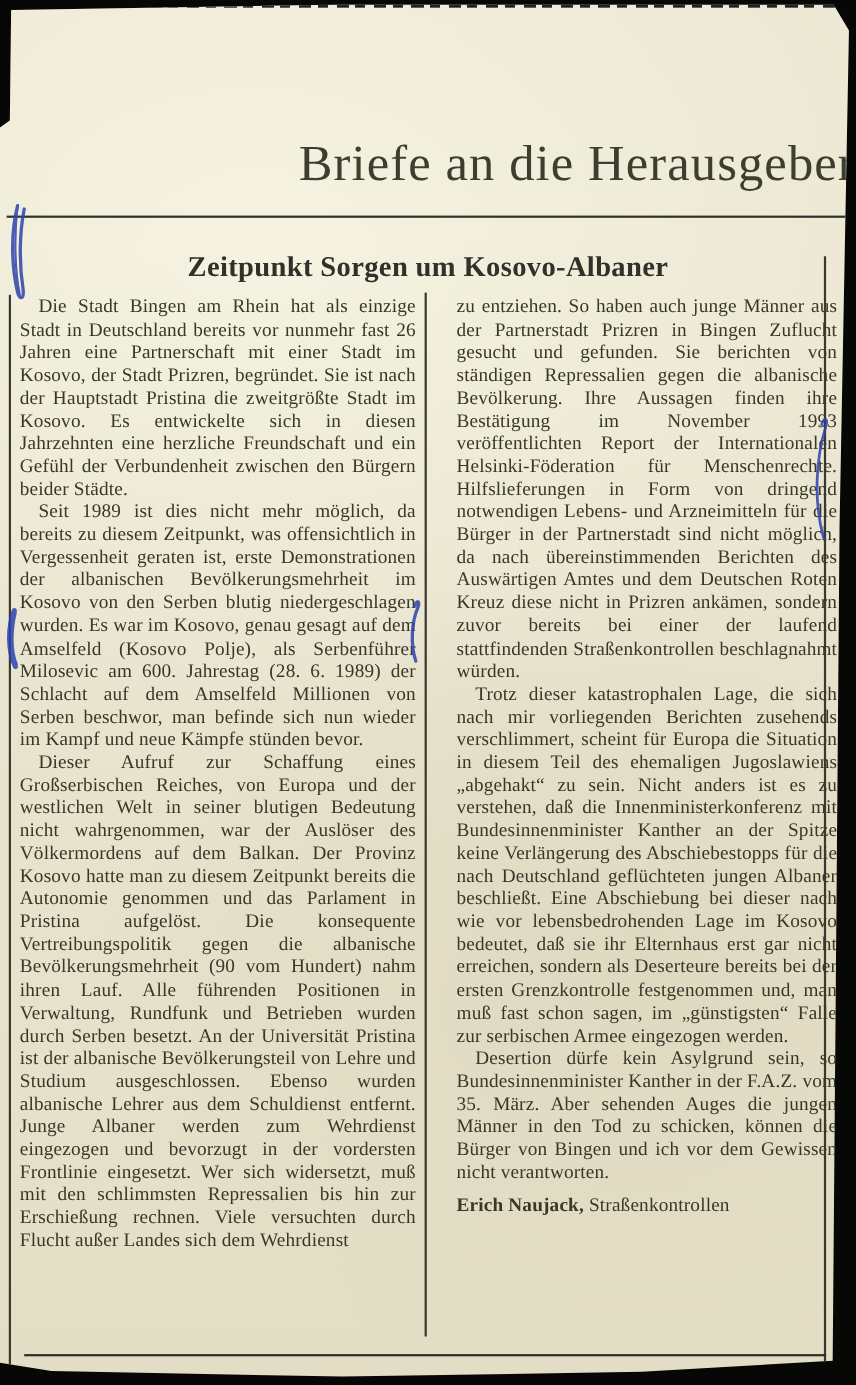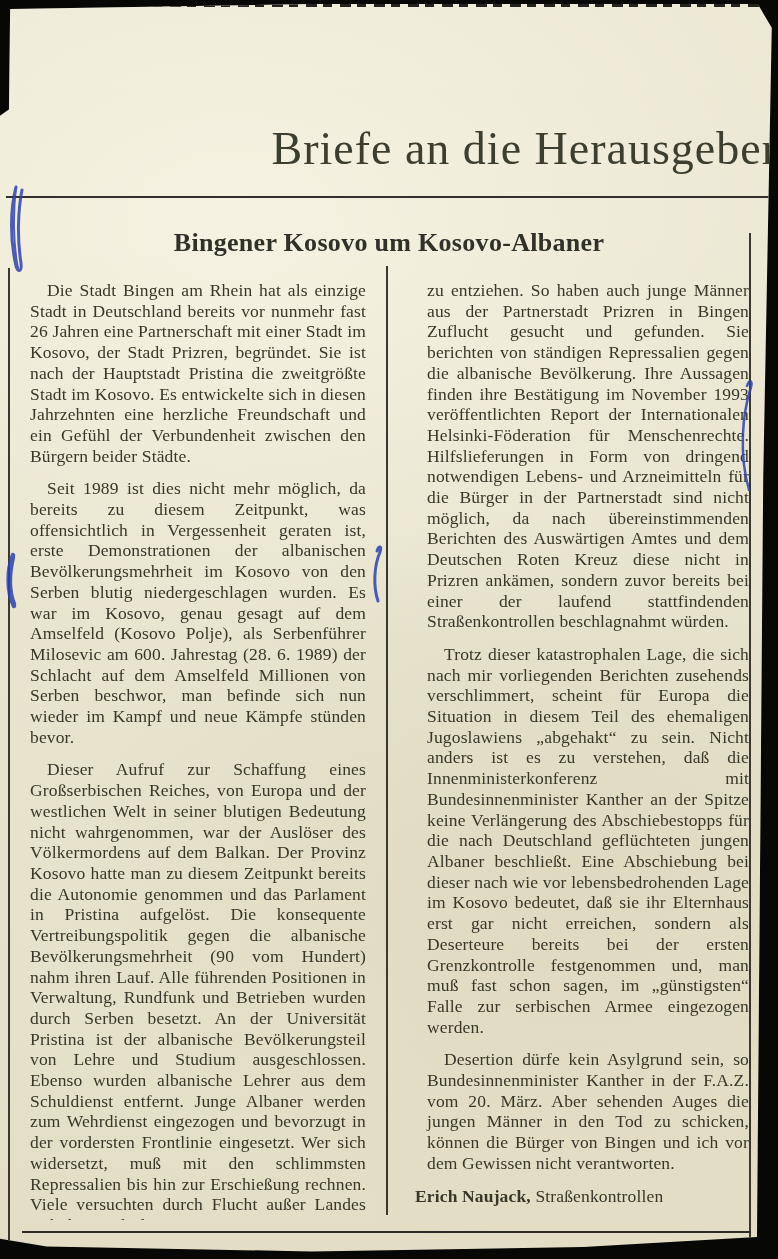--- a/index.html
+++ b/index.html
@@ -50,57 +50,57 @@
   .rule-right{left:749px;top:233px;height:1014px;}
   .rule-bottom{position:absolute;left:22px;top:1231px;width:729px;height:2px;background:#2e2c26;}
   
   .col{
     position:absolute;top:268px;overflow:hidden;
     font-size:17.5px;line-height:20.7px;letter-spacing:.15px;
     text-align:justify;color:#383729;
   }
   .col-left{left:18px;width:360px;height:952px;}
   .col-right{left:415px;width:346px;height:952px;}
-  .para{margin:12px;text-indent:17px;}
+  .para{margin:0;text-indent:17px;}
   .para.cont{text-indent:0;}
   .signature{margin:10px 0 0 0;text-indent:0;}
   .sig-name{font-weight:bold;}
   .sig-line2{margin:0;text-indent:0;}
   
   .pen-overlay{position:absolute;inset:0;pointer-events:none;}
 </style>
 </head>
 <body>
 
 <div class="paper">
 
   <div class="torn-top"></div>
 
   <div class="masthead">
     <span class="masthead-title">Briefe an die Herausgeber</span>
   </div>
   <div class="title-rule"></div>
 
-  <div class="headline">Bingener Kosovo um Kosovo-Albaner</div>
+  <div class="headline">Zeitpunkt Sorgen um Kosovo-Albaner</div>
 
   <div class="rule-v rule-left"></div>
   <div class="rule-v rule-mid"></div>
   <div class="rule-v rule-right"></div>
   <div class="rule-bottom"></div>
 
   <div class="col col-left">
     <p class="para">Die Stadt Bingen am Rhein hat als einzige Stadt in Deutschland bereits vor nunmehr fast 26 Jahren eine Partnerschaft mit einer Stadt im Kosovo, der Stadt Prizren, begründet. Sie ist nach der Hauptstadt Pristina die zweitgrößte Stadt im Kosovo. Es entwickelte sich in diesen Jahrzehnten eine herzliche Freundschaft und ein Gefühl der Verbundenheit zwischen den Bürgern beider Städte.</p>
     <p class="para">Seit 1989 ist dies nicht mehr möglich, da bereits zu diesem Zeitpunkt, was offensichtlich in Vergessenheit geraten ist, erste Demonstrationen der albanischen Bevölkerungsmehrheit im Kosovo von den Serben blutig niedergeschlagen wurden. Es war im Kosovo, genau gesagt auf dem Amselfeld (Kosovo Polje), als Serbenführer Milosevic am 600. Jahrestag (28. 6. 1989) der Schlacht auf dem Amselfeld Millionen von Serben beschwor, man befinde sich nun wieder im Kampf und neue Kämpfe stünden bevor.</p>
     <p class="para">Dieser Aufruf zur Schaffung eines Großserbischen Reiches, von Europa und der westlichen Welt in seiner blutigen Bedeutung nicht wahrgenommen, war der Auslöser des Völkermordens auf dem Balkan. Der Provinz Kosovo hatte man zu diesem Zeitpunkt bereits die Autonomie genommen und das Parlament in Pristina aufgelöst. Die konsequente Vertreibungspolitik gegen die albanische Bevölkerungsmehrheit (90 vom Hundert) nahm ihren Lauf. Alle führenden Positionen in Verwaltung, Rundfunk und Betrieben wurden durch Serben besetzt. An der Universität Pristina ist der albanische Bevölkerungsteil von Lehre und Studium ausgeschlossen. Ebenso wurden albanische Lehrer aus dem Schuldienst entfernt. Junge Albaner werden zum Wehrdienst eingezogen und bevorzugt in der vordersten Frontlinie eingesetzt. Wer sich widersetzt, muß mit den schlimmsten Repressalien bis hin zur Erschießung rechnen. Viele versuchten durch Flucht außer Landes sich dem Wehrdienst</p>
   </div>
 
   <div class="col col-right">
     <p class="para cont">zu entziehen. So haben auch junge Männer aus der Partnerstadt Prizren in Bingen Zuflucht gesucht und gefunden. Sie berichten von ständigen Repressalien gegen die albanische Bevölkerung. Ihre Aussagen finden ihre Bestätigung im November 1993 veröffentlichten Report der Internationalen Helsinki-Föderation für Menschenrechte. Hilfslieferungen in Form von dringend notwendigen Lebens- und Arzneimitteln für die Bürger in der Partnerstadt sind nicht möglich, da nach übereinstimmenden Berichten des Auswärtigen Amtes und dem Deutschen Roten Kreuz diese nicht in Prizren ankämen, sondern zuvor bereits bei einer der laufend stattfindenden Straßenkontrollen beschlagnahmt würden.</p>
     <p class="para">Trotz dieser katastrophalen Lage, die sich nach mir vorliegenden Berichten zusehends verschlimmert, scheint für Europa die Situation in diesem Teil des ehemaligen Jugoslawiens „abgehakt“ zu sein. Nicht anders ist es zu verstehen, daß die Innenministerkonferenz mit Bundesinnenminister Kanther an der Spitze keine Verlängerung des Abschiebestopps für die nach Deutschland geflüchteten jungen Albaner beschließt. Eine Abschiebung bei dieser nach wie vor lebensbedrohenden Lage im Kosovo bedeutet, daß sie ihr Elternhaus erst gar nicht erreichen, sondern als Deserteure bereits bei der ersten Grenzkontrolle festgenommen und, man muß fast schon sagen, im „günstigsten“ Falle zur serbischen Armee eingezogen werden.</p>
-    <p class="para">Desertion dürfe kein Asylgrund sein, so Bundesinnenminister Kanther in der F.A.Z. vom 20. März. Aber sehenden Auges die jungen Männer in den Tod zu schicken, können die Bürger von Bingen und ich vor dem Gewissen nicht verantworten.</p>
+    <p class="para">Desertion dürfe kein Asylgrund sein, so Bundesinnenminister Kanther in der F.A.Z. vom 35. März. Aber sehenden Auges die jungen Männer in den Tod zu schicken, können die Bürger von Bingen und ich vor dem Gewissen nicht verantworten.</p>
     <p class="signature"><span class="sig-name">Erich Naujack,</span><span> Straßenkontrollen</span></p>
   </div>
 
   <svg class="pen-overlay" width="778" height="1259" viewBox="0 0 778 1259">
     <g stroke="#2e42ae" fill="none" stroke-linecap="round" opacity="0.85">
       <path d="M16,187 C10,210 10,240 16,266 C18,273 22,272 21,263 C17,238 18,210 22,190" stroke-width="3"></path>
       <path d="M16,187 C13,212 13,244 18,268" stroke-width="2"></path>
       <path d="M13,555 C7,570 7,592 14,606" stroke-width="4.5"></path>
       <path d="M14,557 C10,574 10,592 15,604" stroke-width="2.5"></path>
       <path d="M377,551 C379,545 382,546 380,552 C374,566 373,586 378,601" stroke-width="3"></path>

